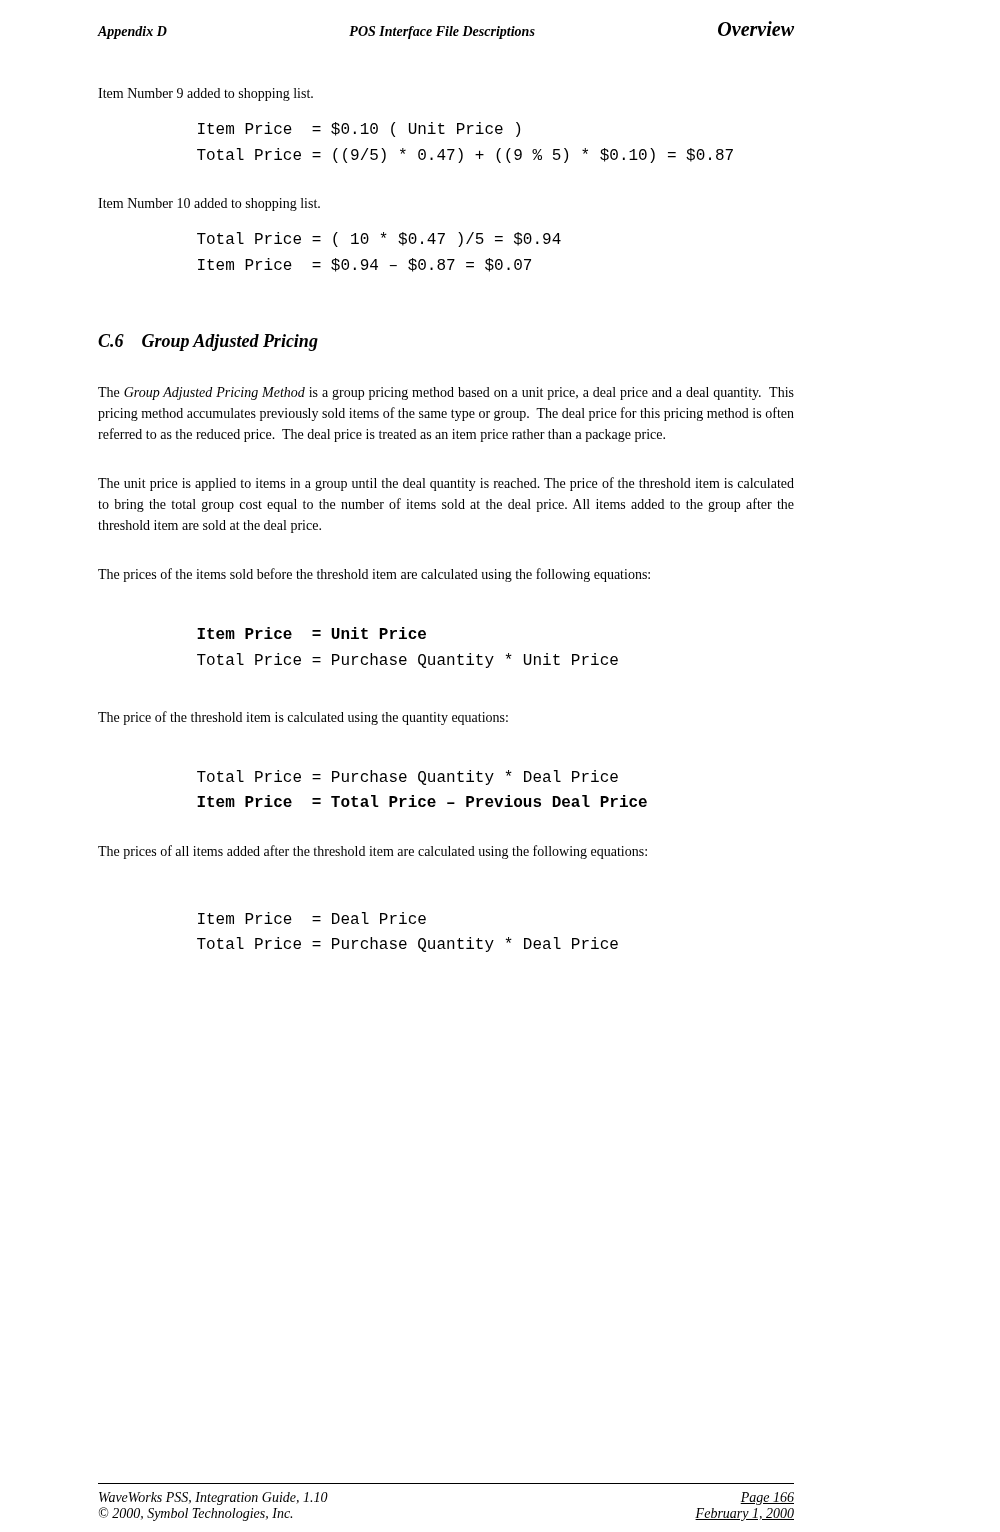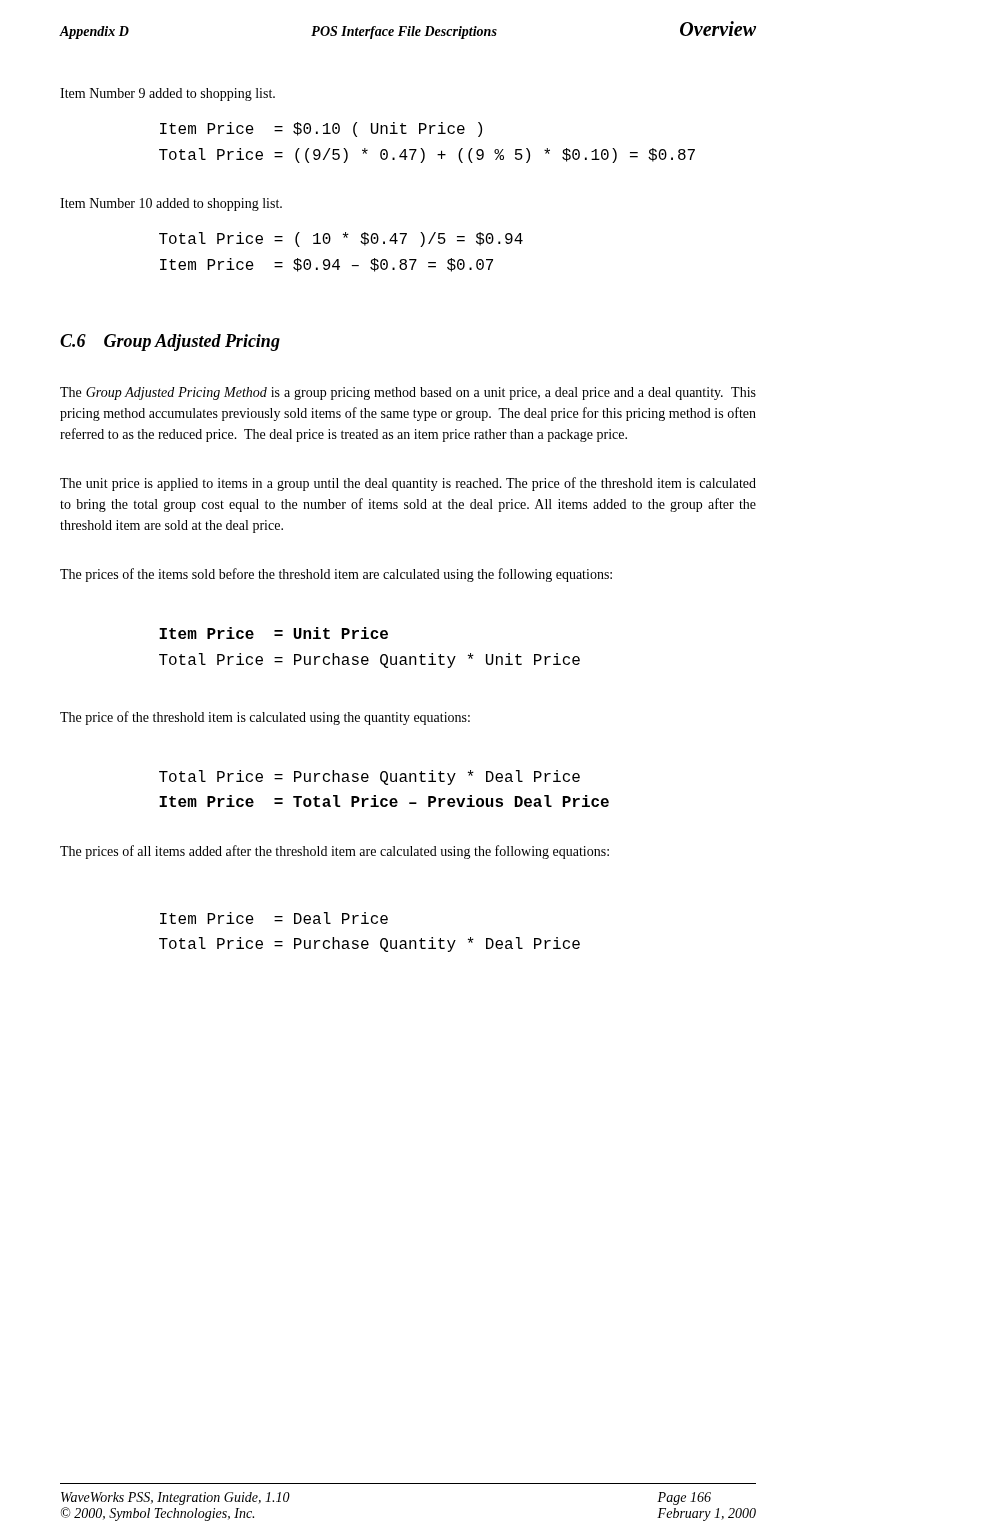--- a/index.html
+++ b/index.html
@@ -18,20 +18,21 @@
       position: relative;
     }
 
     .page {
       width: 816px;
       min-height: 1532px;
       padding: 0 60px;
       position: relative;
       display: flex;
       flex-direction: column;
+      margin-left: 38px;
     }
 
     .header {
       display: flex;
       justify-content: space-between;
       align-items: baseline;
       padding: 18px 0 10px 0;
       border-bottom: none;
     }
 
@@ -177,19 +178,19 @@
     <div class="code-block"><span>    Item Price  = Deal Price</span>
 <span>    Total Price = Purchase Quantity * Deal Price</span></div>
 
   </div>
 
   <div class="footer">
     <div>
       <div>WaveWorks PSS, Integration Guide, 1.10</div>
       <div>© 2000, Symbol Technologies, Inc.</div>
     </div>
-    <div style="">
+    <div style="text-align:right;text-decoration:underline;">
       <div>Page 166</div>
       <div>February 1, 2000</div>
     </div>
   </div>
 
 </div>
 
 </body></html>

